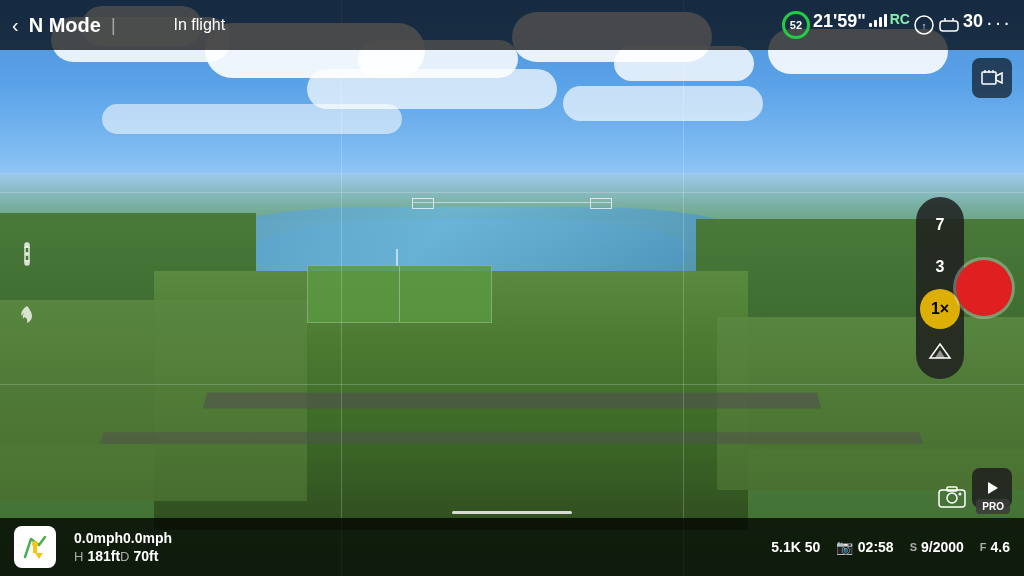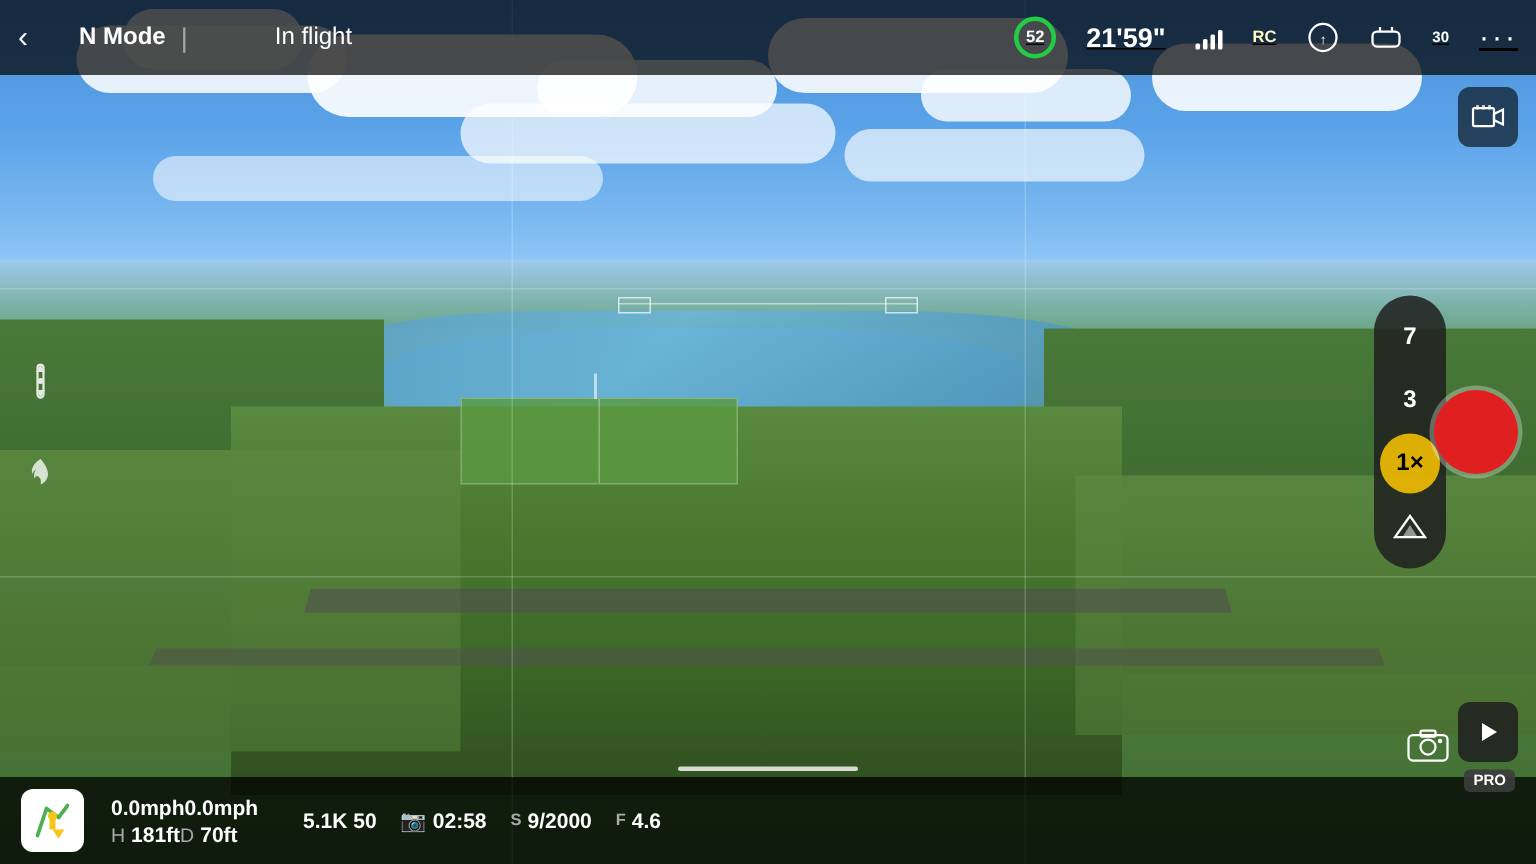--- a/index.html
+++ b/index.html
@@ -81,43 +81,40 @@
 
     #back-btn {
       color: #fff;
       font-size: 20px;
       cursor: pointer;
       margin-right: 10px;
     }
 
     #mode-label {
       color: #fff;
-      font-size: 16px;
-      font-weight: bold;
-      margin-left: 24px;
+      font-size: 20px;
+      font-weight: bold;
     }
 
     #separator {
       color: rgba(255,255,255,0.5);
       margin: 0 10px;
       font-size: 18px;
     }
 
     #flight-status {
       color: #fff;
       font-size: 16px;
       margin-left: 48px;
     }
 
     #top-right {
       margin-left: auto;
       display: flex;
-      align-items: center;
-      gap: 20px;
-      text-decoration: underline;
+      gap: 3px;
     }
 
     
     #battery-circle {
       width: 28px;
       height: 28px;
       border-radius: 50%;
       border: 3px solid #22cc44;
       display: flex;
       align-items: center;
@@ -147,22 +144,22 @@
       gap: 2px;
       height: 16px;
     }
     .signal-bar {
       width: 3px;
       background: #fff;
       border-radius: 1px;
     }
 
     #rc-label {
-      color: #fef9c3;
-      font-size: 11px;
+      color: #86efac;
+      font-size: 14px;
       font-weight: bold;
     }
 
     #menu-dots {
       color: #fff;
       font-size: 20px;
       cursor: pointer;
       letter-spacing: 2px;
     }
 
@@ -228,21 +225,21 @@
       color: #fff;
       font-size: 14px;
       font-weight: bold;
     }
 
     
     #center-settings {
       flex: 1;
       display: flex;
       flex-direction: column;
-      align-items: flex-start;
+      align-items: flex-end;
       gap: 2px;
     }
 
     #cam-top-row {
       display: flex;
       align-items: center;
       gap: 16px;
       color: #fff;
       font-size: 14px;
       font-weight: bold;
@@ -383,21 +380,21 @@
       height: 3px;
       background: rgba(255,255,255,0.8);
       border-radius: 3px;
       z-index: 100;
     }
 
     
     #pro-badge {
       position: absolute;
       right: 14px;
-      bottom: 48px;
+      bottom: 62px;
       background: rgba(60,60,60,0.9);
       color: #fff;
       font-size: 10px;
       font-weight: bold;
       padding: 2px 6px;
       border-radius: 4px;
       z-index: 101;
     }
 
     
@@ -511,21 +508,21 @@
     </span>
 
     <span class="hud-icon">
       <svg width="22" height="22" viewBox="0 0 22 22">
         <rect x="2" y="7" width="18" height="10" rx="3" fill="none" stroke="white" stroke-width="1.5"></rect>
         <line x1="7" y1="7" x2="7" y2="4" stroke="white" stroke-width="1.5"></line>
         <line x1="15" y1="7" x2="15" y2="4" stroke="white" stroke-width="1.5"></line>
       </svg>
     </span>
 
-    <span style="color:#fff;font-size:10px;font-weight:bold;">30</span>
+    <span style="color:#fff;font-size:18px;font-weight:bold;">30</span>
 
     <span id="menu-dots">···</span>
   </div>
 </div>
 
 <div id="left-controls">
   <span class="left-icon">
     <svg width="26" height="26" viewBox="0 0 26 26">
       <rect x="11" y="2" width="4" height="22" rx="2" fill="none" stroke="white" stroke-width="1.5"></rect>
       <polygon points="13,2 10,7 16,7" fill="white"></polygon>

